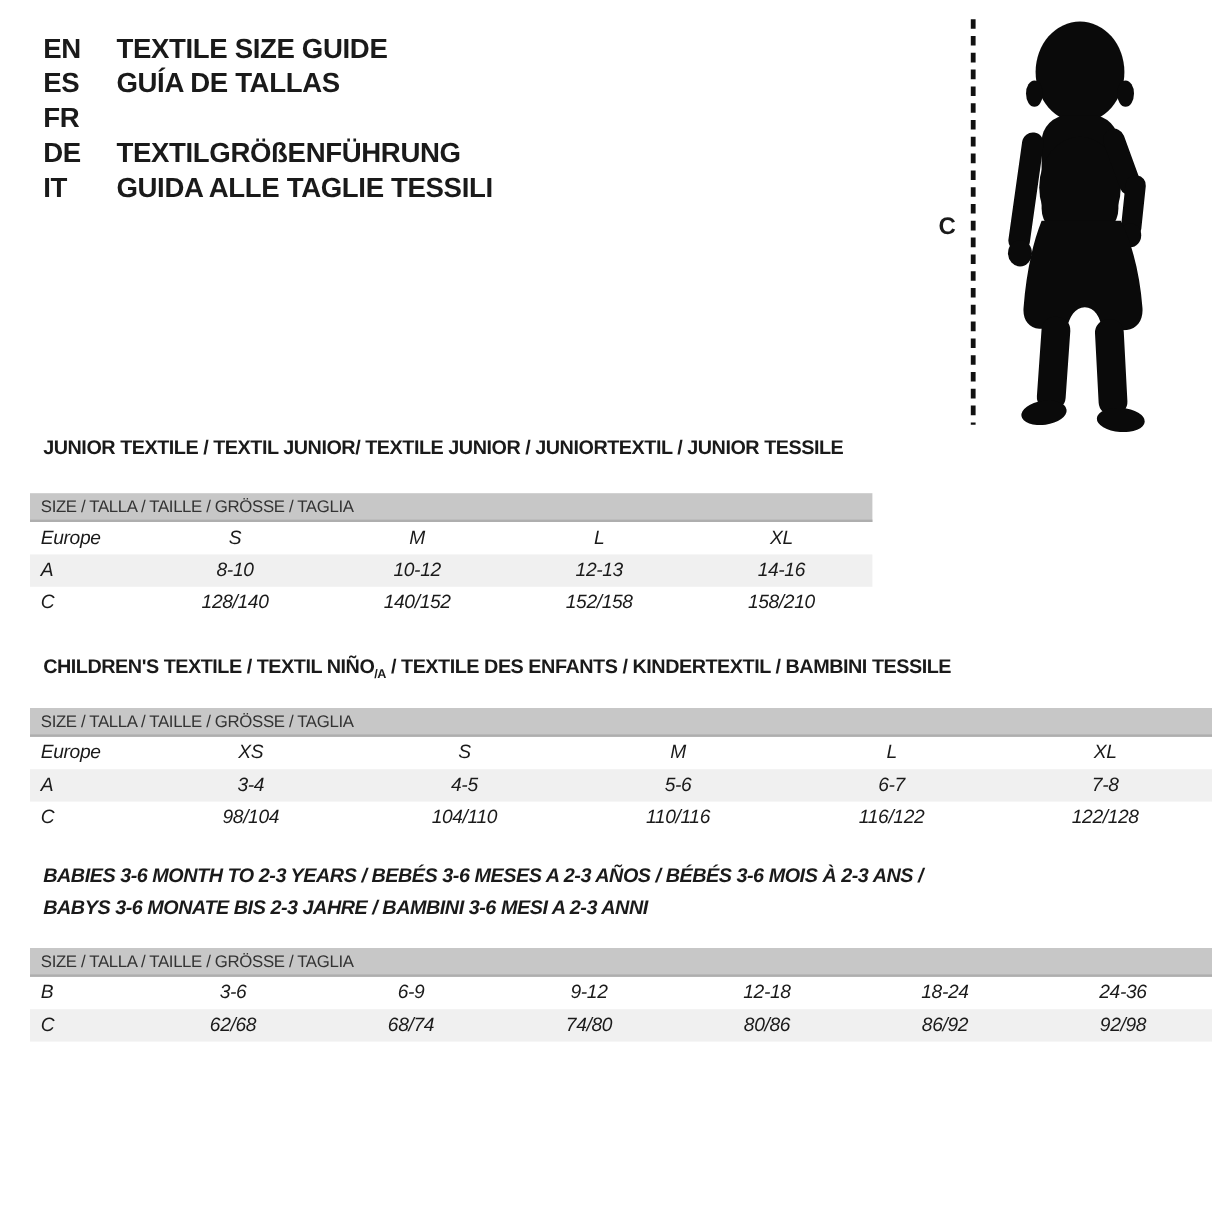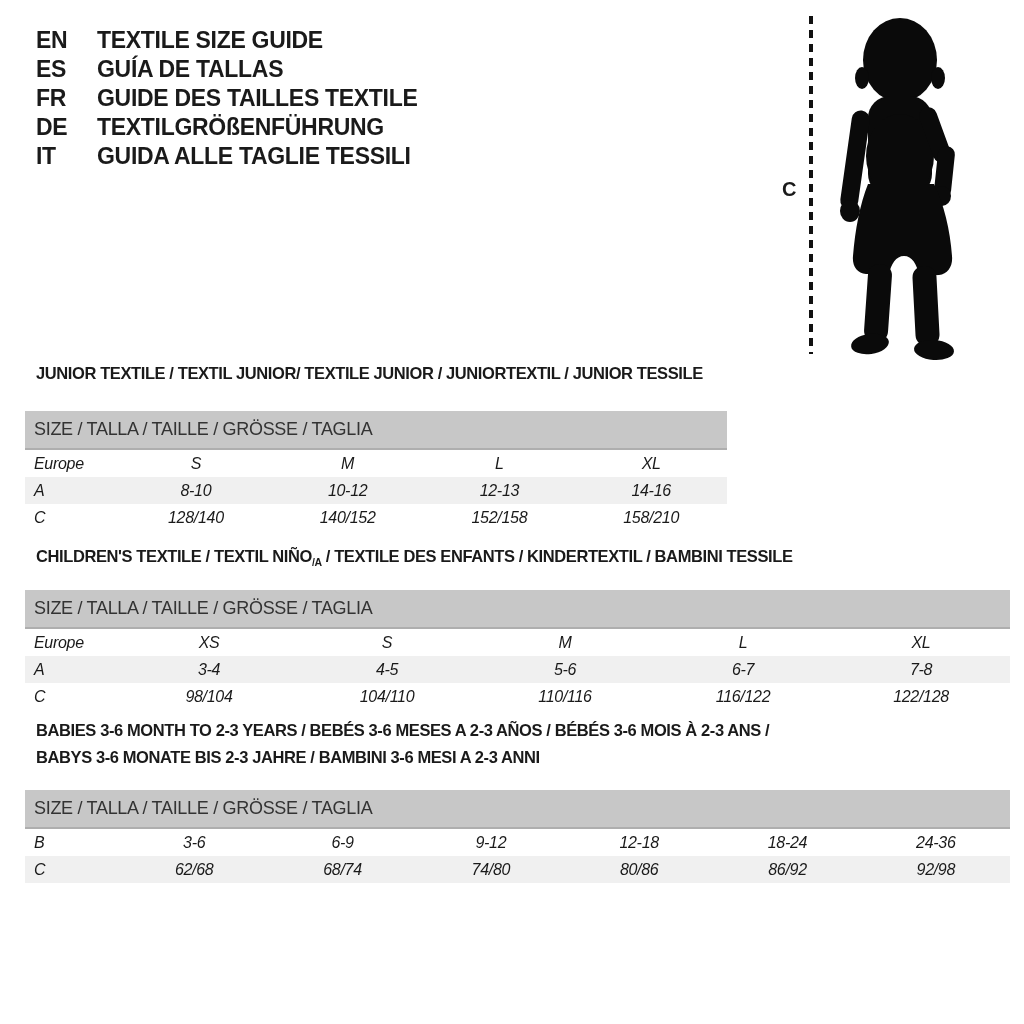--- a/index.html
+++ b/index.html
@@ -14,52 +14,51 @@
   .lang-code{width:61px;}
   
   .figure{position:absolute;left:770px;top:6px;width:230px;height:356px;}
   .figure-label{position:absolute;left:12px;top:172px;font-weight:700;font-size:20px;}
   .figure svg{position:absolute;left:0;top:0;}
   
   .section-title{position:absolute;font-weight:700;font-size:16.5px;letter-spacing:-0.4px;}
   .sub{font-size:10.5px;vertical-align:sub;}
   
   .tbl{position:absolute;left:25px;}
-  .tbl-header{height:39px;background:#c7c7c7;color:#333333;font-size:18px;
+  .tbl-header{height:24px;background:#c7c7c7;color:#333333;font-size:14px;
     display:flex;align-items:center;padding-left:9px;border-bottom:2px solid #aeaeae;box-sizing:border-box;}
   .tbl-row{display:flex;height:27px;align-items:center;font-size:16px;font-style:italic;}
   .tbl-row.shaded{background:#f0f0f0;}
   .row-label{width:95px;padding-left:9px;box-sizing:border-box;}
   .cell{flex:1;text-align:center;}
   #table-0{width:702px;top:411px;}
   #table-1{width:985px;top:590px;}
   #table-2{width:985px;top:790px;}
   #sec0-title{left:36px;top:364px;}
   #sec1-title{left:36px;top:547px;}
-  #sec2-title{left:36px;top:717px;line-height:27px;}
+  #sec2-title{left:36px;top:717px;line-height:27px;font-style:italic;}
   
   .legend{position:absolute;left:36px;top:916px;font-weight:700;font-size:15.5px;line-height:24.5px;}
 </style>
 </head>
 <body>
 
 <div class="page">
 
   <div class="lang-list">
     <div class="lang-row">
       <span class="lang-code">EN</span>
       <span>TEXTILE SIZE GUIDE</span>
     </div>
     <div class="lang-row">
       <span class="lang-code">ES</span>
       <span>GUÍA DE TALLAS</span>
     </div>
     <div class="lang-row">
       <span class="lang-code">FR</span>
-      <span>GUIDE DES TAILLES TEXTILE</span>
     </div>
     <div class="lang-row">
       <span class="lang-code">DE</span>
       <span>TEXTILGRÖßENFÜHRUNG</span>
     </div>
     <div class="lang-row">
       <span class="lang-code">IT</span>
       <span>GUIDA ALLE TAGLIE TESSILI</span>
     </div>
   </div>

